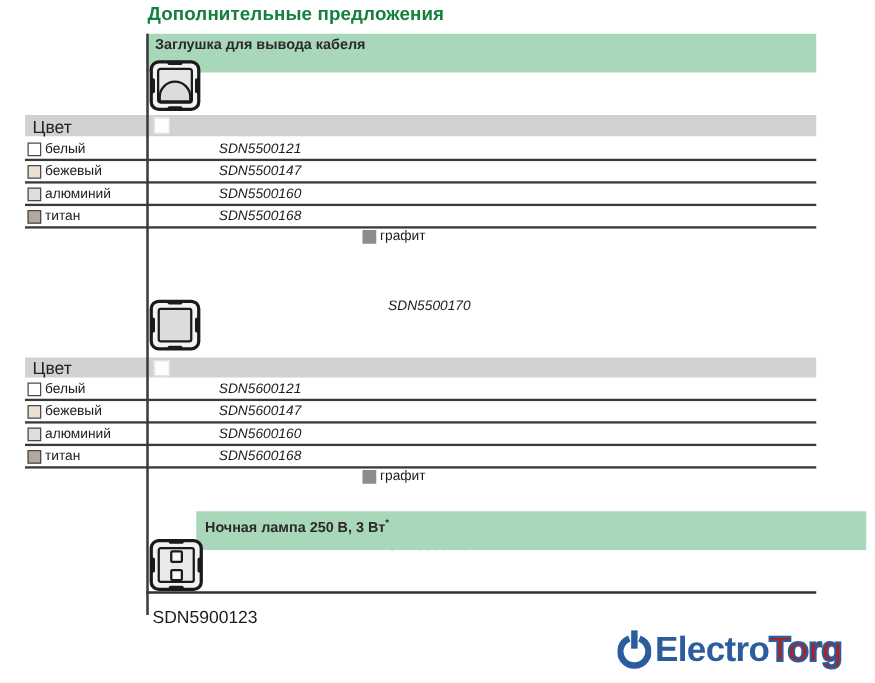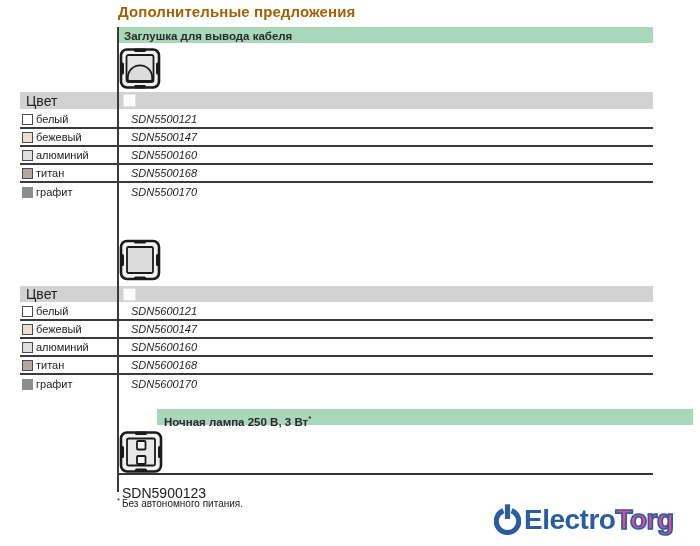--- a/index.html
+++ b/index.html
@@ -2,52 +2,52 @@
 <html><head>
 <meta charset="utf-8">
 <style>
   * { margin:0; padding:0; box-sizing:border-box; }
   html,body { background:#ffffff; }
   body { font-family:"Liberation Sans","DejaVu Sans",sans-serif; color:#1c1c1c; }
   #page {
     position:relative; width:700px; height:546px; background:#ffffff; overflow:hidden;
     --green:#a8d7b9; --gray:#d2d2d2; --line:#3a3a3a; --logo:#2b5d9d;
   }
-  .page-title { position:absolute; left:118px; top:3px; font-size:15px; font-weight:bold; color:#a16207; letter-spacing:0.1px; }
+  .page-title { position:absolute; left:118px; top:3px; font-size:15px; font-weight:bold; color:#15803d; letter-spacing:0.1px; }
 
-  .band { position:absolute; left:117px; width:536px; height:16px; background:var(--green);
+  .band { position:absolute; left:117px; width:536px; height:31px; background:var(--green);
           font-size:11.5px; font-weight:bold; color:#2a2a2a; line-height:19px; padding-left:7px; }
   .band sup { font-size:8px; }
 
   .vline { position:absolute; left:117px; top:27px; width:2px; height:465px; background:var(--line); z-index:5; }
 
   .product { position:absolute; left:119px; }
 
   .table { position:absolute; left:20px; width:633px; }
   .thead { position:relative; height:17px; background:var(--gray); display:flex; align-items:center; }
   .thead-label { padding-left:6px; font-size:14px; color:#222; }
   .thead-swatch { position:absolute; left:103px; top:2px; width:13px; height:13px; background:#fdfdfd; border:1px solid #e3e3e3; }
   .tbody { margin-top:2px; }
-  .trow { display:flex; align-items:center; height:18px; border-bottom:2px solid var(--line); background:#fff; }
-  .trow.last { border-bottom:none; }
+  .trow { display:flex; align-items:center; height:18px; border-bottom:2px solid var(--line); background:#fff;gap:44px; }
+  .trow.last { border-bottom:none;flex-direction:column; }
   .cell-color { width:97px; display:flex; align-items:center; }
   .swatch { width:11px; height:11px; border:1.5px solid #4a4a4a; margin-left:2px; flex:none; }
   .clabel { font-size:11px; margin-left:3px; white-space:nowrap; }
   .cell-code { font-size:11px; padding-left:14px; white-space:nowrap;font-style:italic; }
 
   .hline { position:absolute; left:117px; top:473px; width:536px; height:2px; background:#333; }
   .single-code { position:absolute; left:122px; top:485px; font-size:14px; }
 
   .footnote { position:absolute; left:117px; top:496px; font-size:10px; color:#222; }
   .footnote sup { font-size:7.5px; margin-right:2px; }
 
   .logo { position:absolute; left:494px; top:501px; display:flex; align-items:flex-start; }
   .logo-text { font-size:28px; font-weight:bold; letter-spacing:-0.5px; line-height:38px; margin-left:3px; }
   .logo-solid { color:var(--logo);margin-top:24px; }
-  .logo-outline { color:#ec4899; -webkit-text-stroke:1.7px var(--logo); text-shadow:0 0 1px var(--logo); }
+  .logo-outline { color:#b91c1c; -webkit-text-stroke:1.7px var(--logo); text-shadow:0 0 1px var(--logo); }
 </style>
 </head>
 <body>
 
 <div id="page" style="--green: #a8d7b9; --gray: #d2d2d2; --line: #3a3a3a; --logo: #2b5d9d;">
 
   <div class="page-title">Дополнительные предложения</div>
 
   <div class="band" style="top:27px;">
     <span>Заглушка для вывода кабеля</span>
@@ -174,23 +174,20 @@
       <rect x="8" y="8.5" width="28" height="27" rx="1.5" fill="#e9e9e9" stroke="#1a1a1a" stroke-width="1.8"></rect>
       <rect x="18" y="11" width="8.5" height="8.5" rx="1" fill="#f6f6f6" stroke="#1a1a1a" stroke-width="1.8"></rect>
       <rect x="18" y="26" width="8.5" height="8" rx="1" fill="#f6f6f6" stroke="#1a1a1a" stroke-width="1.8"></rect>
     </svg>
   </div>
   <div class="hline"></div>
   <div class="single-code">SDN5900123</div>
 
   <div class="vline"></div>
 
-  <div class="footnote">
-    <sup>*</sup><span>Без автономного питания.</span>
-  </div>
 
   <div class="logo">
     <svg width="27" height="37" viewBox="0 0 24 32">
       <path d="M 8.4 8.2 A 10 10 0 1 0 15.6 8.2" fill="none" stroke="#2b5d9d" stroke-width="4.6"></path>
       <rect x="9.7" y="2.5" width="4.6" height="13" fill="#2b5d9d"></rect>
     </svg>
     <div class="logo-text"><span class="logo-solid">Electro</span><span class="logo-outline">Torg</span></div>
   </div>
 
 </div>

